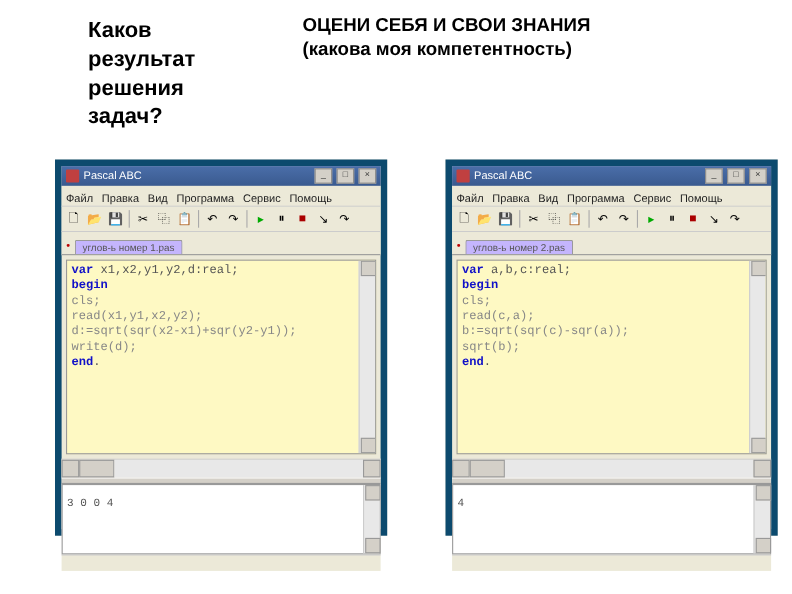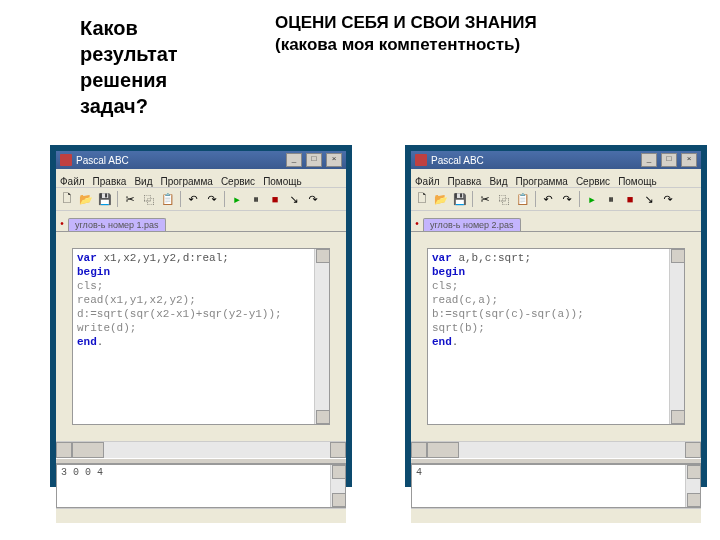--- a/index.html
+++ b/index.html
@@ -107,23 +107,23 @@
     border: 1px solid #999;
     border-bottom: none;
     padding: 1px 6px;
     font-size: 9px;
     color: #555;
     border-radius: 2px 2px 0 0;
     margin-left: 2px;
   }
 
   .codearea {
-    background: #ffffff;
+    background: #fef9c3;
     border: 1px solid #999;
-    margin: 16px;
+    margin: 4px;
     height: 175px;
     position: relative;
     font-family: "Courier New", monospace;
     font-size: 11px;
     line-height: 14px;
     color: #555;
     overflow: hidden;
   }
   .codearea .code-content {
     padding: 2px 4px;
@@ -171,21 +171,21 @@
     border-bottom: 1px solid #999;
   }
 
   .output {
     background: #fff;
     border: 1px solid #999;
     height: 38px;
     font-family: "Courier New", monospace;
     font-size: 10px;
     color: #555;
-    padding: 2px 4px;
+    padding: 12px 4px;
     position: relative;
   }
   .output .scrollbar-v { }
 
   .statusbar {
     height: 14px;
     background: #ece9d8;
     border-top: 1px solid #ccc;
   }
 
@@ -297,21 +297,21 @@
     <span class="tb-btn">⏸</span>
     <span class="tb-btn" style="color:#a00">■</span>
     <span class="tb-btn">↘</span>
     <span class="tb-btn">↷</span>
   </div>
   <div class="tabbar">
     <span class="tab-dot">•</span>
     <span class="tab">углов-ь номер 2.pas</span>
   </div>
   <div class="codearea">
-    <div class="code-content"><span class="kw-var">var</span><span> a,b,c:sqrt;</span>
+    <div class="code-content"><span class="kw-var">var</span><span> a,b,c:real;</span>
 <span class="kw-begin">begin</span>
 <span class="gray-text">cls;</span>
 <span class="gray-text">read(c,a);</span>
 <span class="gray-text">b:=sqrt(sqr(c)-sqr(a));</span>
 <span class="gray-text">sqrt(b);</span>
 <span class="kw-end">end</span><span>.</span></div>
     <div class="scrollbar-v"></div>
   </div>
   <div class="hscroll-row">
     <div class="hbtn"></div>

